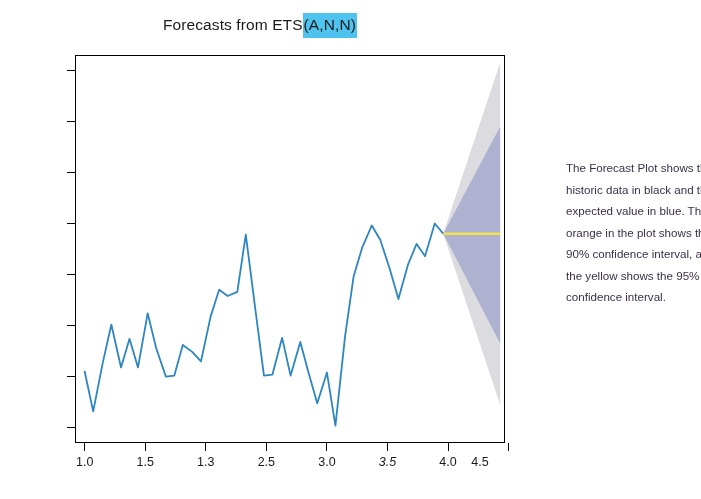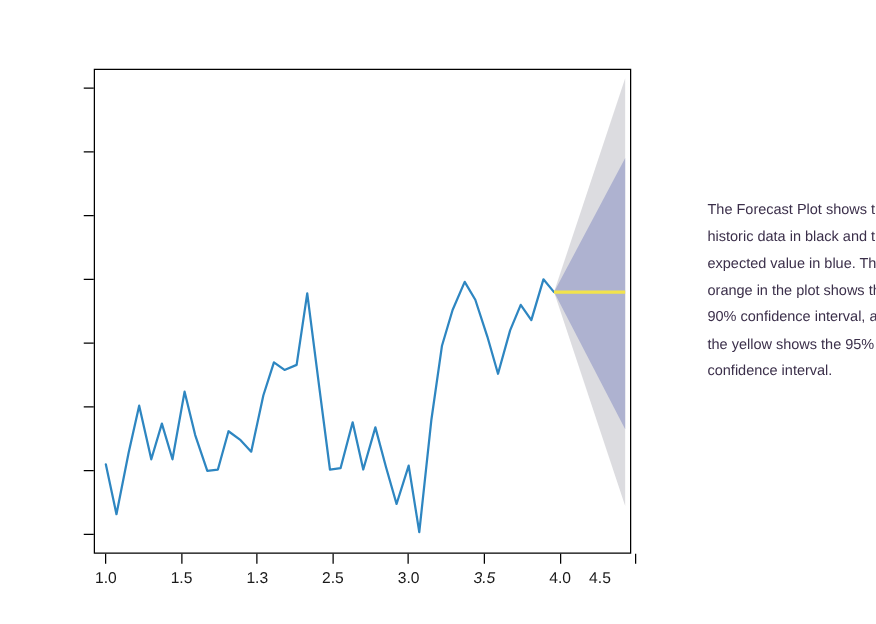--- a/index.html
+++ b/index.html
@@ -93,20 +93,21 @@
     color: #3b2f4a;
     font-family: "Liberation Sans", sans-serif;
     margin-left: 28px;
   }
 </style>
 </head>
 <body>
 
 <div id="plot-figure">
 
+  <div id="chart-title"><span>Forecasts from ETS</span><span class="hl">(A,N,N)</span></div>
 
   <div id="y-axis"></div>
   <div id="x-axis"></div>
 
   <div id="plot-frame">
     <svg id="forecast-bands" width="428" height="386" viewBox="0 0 428 386">
       <polygon id="band-95" points="367.2253521126761,177.68421052631578 424.15492957746477,6.657894736842103 424.15492957746477,348.7105263157895 367.2253521126761,177.68421052631578" fill="#dcdce0"></polygon>
       <polygon id="band-90" points="367.2253521126761,177.68421052631578 424.15492957746477,70.47368421052632 424.15492957746477,287.44736842105266 367.2253521126761,177.68421052631578" fill="#aeb2d0"></polygon>
       <polyline id="history-line" points="8.690140845070417,315.5263157894737 17.16901408450704,355.34736842105264 26.859154929577443,306.33684210526314 35.33802816901408,268.5578947368421 45.02816901408451,311.4421052631579 53.50704225352115,282.8526315789474 61.98591549295773,311.4421052631579 71.67605633802816,257.32631578947365 80.1549295774648,292.0421052631579 89.8450704225352,320.63157894736844 98.32394366197184,319.61052631578946 106.80281690140845,288.9789473684211 116.49295774647885,296.1263157894737 124.97183098591549,305.3157894736842 134.66197183098592,260.38947368421054 143.14084507042253,233.84210526315792 151.6197183098592,239.96842105263158 161.30985915492957,235.88421052631577 169.78873239436624,178.70526315789473 179.47887323943667,254.26315789473688 187.95774647887322,319.61052631578946 196.43661971830988,318.58947368421053 206.1267605633803,281.8315789473684 214.60563380281695,319.61052631578946 224.2957746478873,285.9157894736842 232.77464788732397,317.5684210526316 241.25352112676057,347.17894736842106 250.94366197183098,316.5473684210526 259.4225352112676,369.6421052631579 269.11267605633805,279.7894736842105 277.5915492957747,220.5684210526316 286.0704225352113,191.97894736842105 295.7605633802817,169.5157894736842 304.23943661971833,183.81052631578947 313.92957746478874,213.42105263157896 322.40845070422534,243.03157894736842 332.0985915492958,208.31578947368422 340.57746478873247,187.89473684210526 349.056338028169,200.14736842105265 358.7464788732395,167.47368421052633 367.2253521126761,177.68421052631578" fill="none" stroke="#2e86c1" stroke-width="1.8" stroke-linejoin="round" stroke-linecap="round"></polyline>
       <polyline id="mean-line" points="367.2253521126761,177.68421052631578 424.15492957746477,177.68421052631578" fill="none" stroke="#f2e34c" stroke-width="2.6" stroke-linecap="butt"></polyline>

